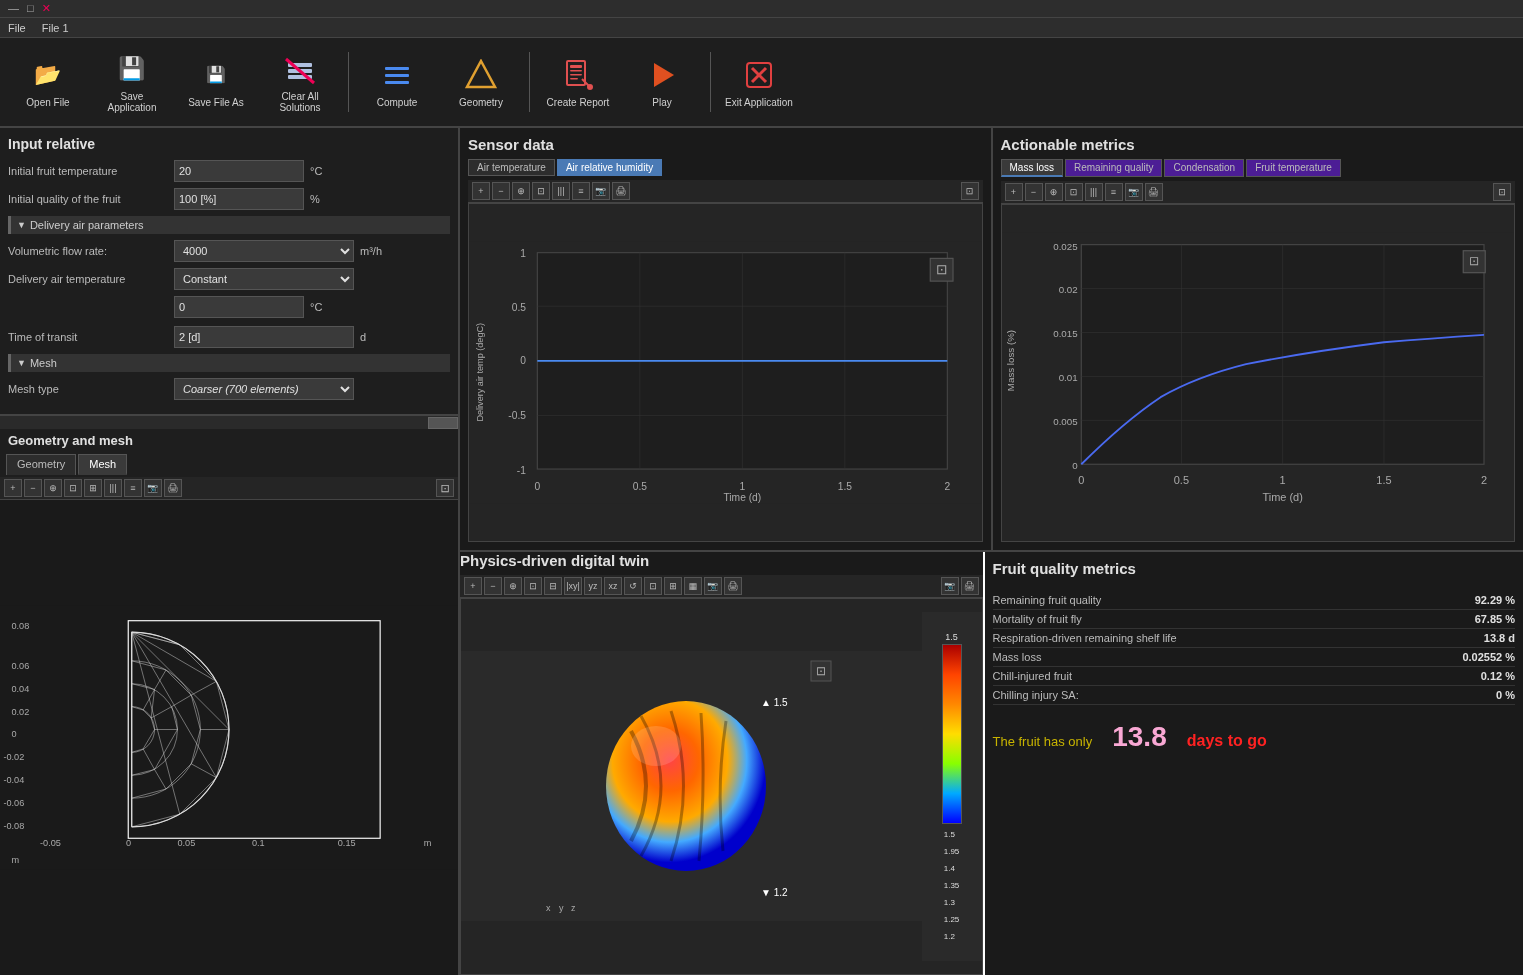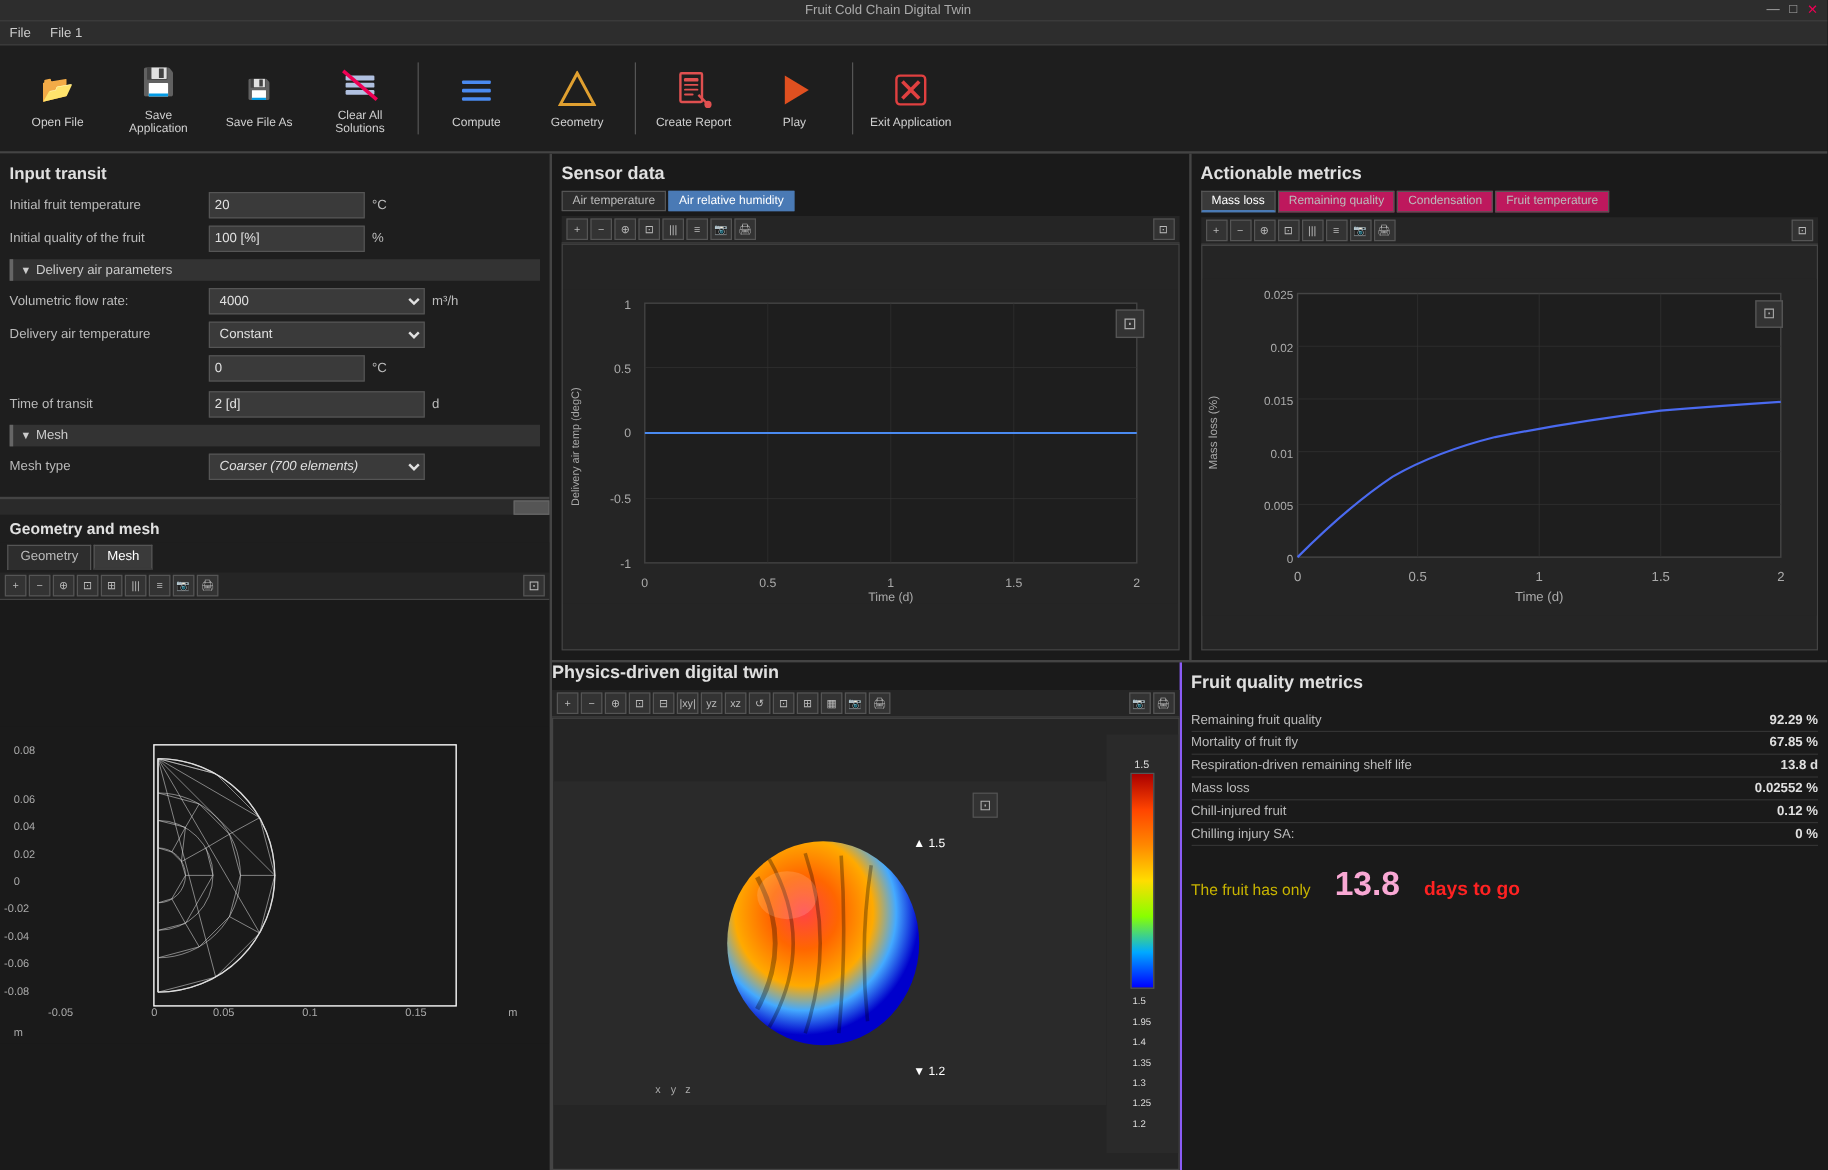--- a/index.html
+++ b/index.html
@@ -261,21 +261,21 @@
       flex-direction: column;
     }
 
     #bottom-right {
       display: flex;
       height: 50%;
     }
 
     #digital-twin-panel {
       flex: 1;
-      border-right: 2px solid #8b5cf6;
+      border-right: 2px solid #ffffff;
       padding: 0;
       display: flex;
       flex-direction: column;
     }
 
     #quality-panel {
       flex: 1;
       padding: 8px;
       display: flex;
       flex-direction: column;
@@ -310,21 +310,21 @@
     .metrics-tabs {
       display: flex;
       gap: 2px;
       margin-bottom: 4px;
     }
     .metrics-tab {
       padding: 2px 8px;
       font-size: 10px;
       cursor: pointer;
       border: 1px solid #555;
-      background: #be185d;
+      background: #4c1d95;
       color: #bbb;
     }
     .metrics-tab.active {
       background: #3a3a3a;
       color: #fff;
       border-bottom: 2px solid #4a7ab5;
     }
 
     
     .chart-area {
@@ -383,21 +383,20 @@
     
     .mesh-visual {
       width: 100%;
       height: 100%;
     }
   </style>
 </head>
 <body>
 
 <div id="titlebar">
-  <span style="flex:1; text-align:center; font-size:11px; color:#aaa;">Fruit Cold Chain Digital Twin</span>
   <span style="font-size:11px; color:#aaa; gap:8px; display:flex;">
     <span>—</span>
       <span>□</span>
       <span style="color:#e05;">✕</span>
   </span>
 </div>
 
 <div id="menubar">
   <span>File</span>
   <span>File 1</span>
@@ -480,21 +479,21 @@
     </div>
     <span>Exit Application</span>
   </div>
 </div>
 
 <div id="main">
 
   <div id="left-panel">
 
     <div id="input-db">
-      <div class="section-title">Input transit</div>
+      <div class="section-title">Input relative</div>
 
       <div class="field-row">
         <span class="field-label">Initial fruit temperature</span>
         <input class="field-input" value="20" style="width: 130px;">
         <span class="field-unit">°C</span>
       </div>
 
       <div class="field-row">
         <span class="field-label">Initial quality of the fruit</span>
         <input class="field-input" value="100 [%]" style="width: 130px;">

